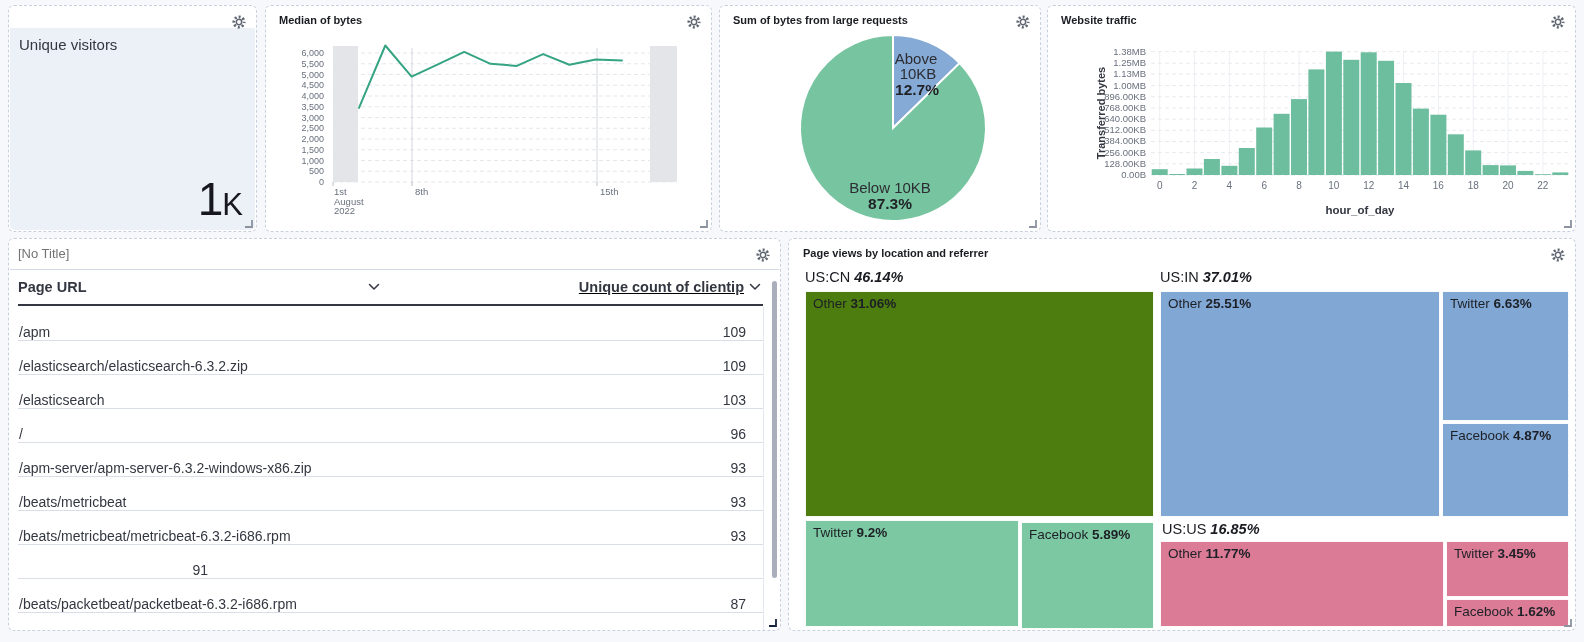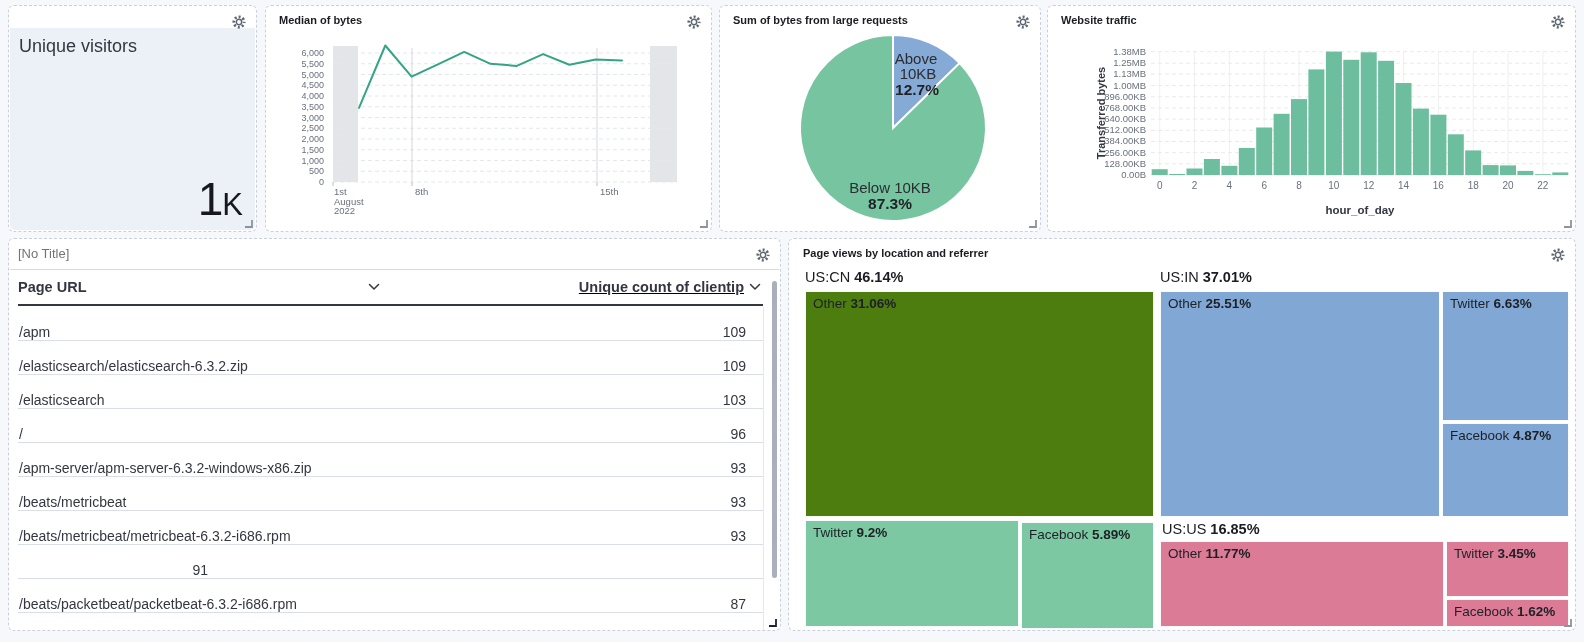--- a/index.html
+++ b/index.html
@@ -5,39 +5,39 @@
   html,body{margin:0;padding:0;background:#f7f8fb;font-family:"Liberation Sans","DejaVu Sans",sans-serif;}
   #canvas{position:relative;width:1584px;height:642px;background:#f7f8fb;overflow:hidden;}
   .panel{position:absolute;background:#fff;border:1px dashed #c8cfdd;border-radius:6px;box-sizing:border-box;}
   .panel-title{position:absolute;left:13px;top:8px;font-size:11px;font-weight:700;color:#1a1c21;white-space:nowrap;z-index:5;}
   .gear-btn{position:absolute;right:6px;top:5px;width:22px;height:22px;background:transparent;border:none;padding:3px;cursor:pointer;z-index:9;border-radius:4px;}
   .rsz{position:absolute;right:3px;bottom:3px;width:10px;height:10px;z-index:9;}
   .chart-box{position:absolute;inset:0;}
   svg{display:block;}
   
   #panelA .metric-body{position:absolute;left:1px;right:1px;top:22px;bottom:1px;background:#ecf0f7;border-radius:0 0 5px 5px;}
-  #panelA .metric-label{position:absolute;left:9px;top:8px;font-size:18px;color:#343741;}
+  #panelA .metric-label{position:absolute;left:9px;top:8px;font-size:15px;color:#343741;}
   #panelA .metric-value{position:absolute;right:13px;bottom:4px;color:#16181d;letter-spacing:-1px;}
   #panelA .metric-value .big{font-size:46px;font-weight:400;}
   #panelA .metric-value .suf{font-size:31px;font-weight:400;}
   
   #panelE .no-title{position:absolute;left:9px;top:7px;font-size:13px;color:#737373;}
   #panelE .top-divider{position:absolute;left:1px;right:1px;top:30px;height:1px;background:#d3dae6;}
   #panelE .grid-header{position:absolute;left:9px;top:31px;width:745px;height:36px;display:flex;align-items:center;border-bottom:2px solid #343741;box-sizing:border-box;}
   #panelE .hcol1{display:flex;align-items:center;justify-content:space-between;width:362px;}
   #panelE .hcol2{display:flex;align-items:center;justify-content:flex-end;flex:1;gap:5px;padding-right:2px;text-decoration:underline;}
   #panelE .hlabel{font-size:14.5px;font-weight:700;color:#343741;}
   #panelE .rows{position:absolute;left:9px;top:68px;width:745px;height:323px;overflow:hidden;border-right:1px solid #e3e8f0;}
   #panelE .row{display:flex;align-items:flex-end;height:34px;border-bottom:1px solid #d9dee8;font-size:14px;color:#343741;box-sizing:border-box;}
   #panelE .row .c1{flex:1;padding-left:1px;white-space:nowrap;overflow:hidden;}
   #panelE .row .c2{width:190px;text-align:right;padding-right:17px;}
   #panelE .vscroll{position:absolute;left:763px;top:42px;width:5px;height:297px;background:#a9b0bc;border-radius:3px;}
   
   .tm-header{position:absolute;font-size:14.5px;color:#1a1c21;white-space:nowrap;}
-  .tm-header b{font-weight:700;}
+  .tm-header b{font-weight:700;font-style:italic;}
   .tm-cell{position:absolute;box-sizing:border-box;border:1px solid rgba(255,255,255,.95);overflow:hidden;cursor:pointer;}
   .tm-cell .lbl{display:block;padding:4px 7px;font-size:13.5px;color:#1d2026;white-space:nowrap;}
   .tm-cell .lbl b{font-weight:700;}
 </style>
 </head>
 <body>
 
 <div id="canvas">
 
   <section id="panelA" class="panel" style="left:8px;top:5px;width:249px;height:227px;">

